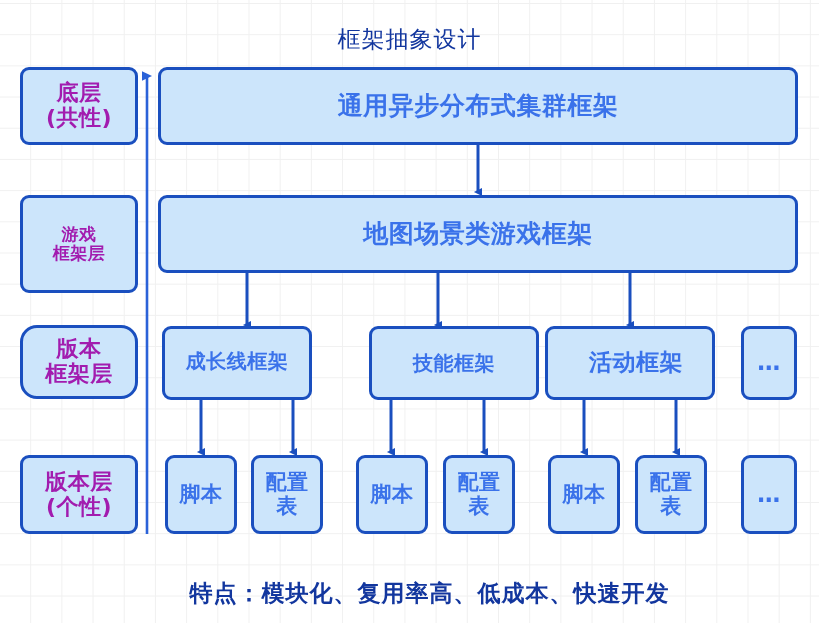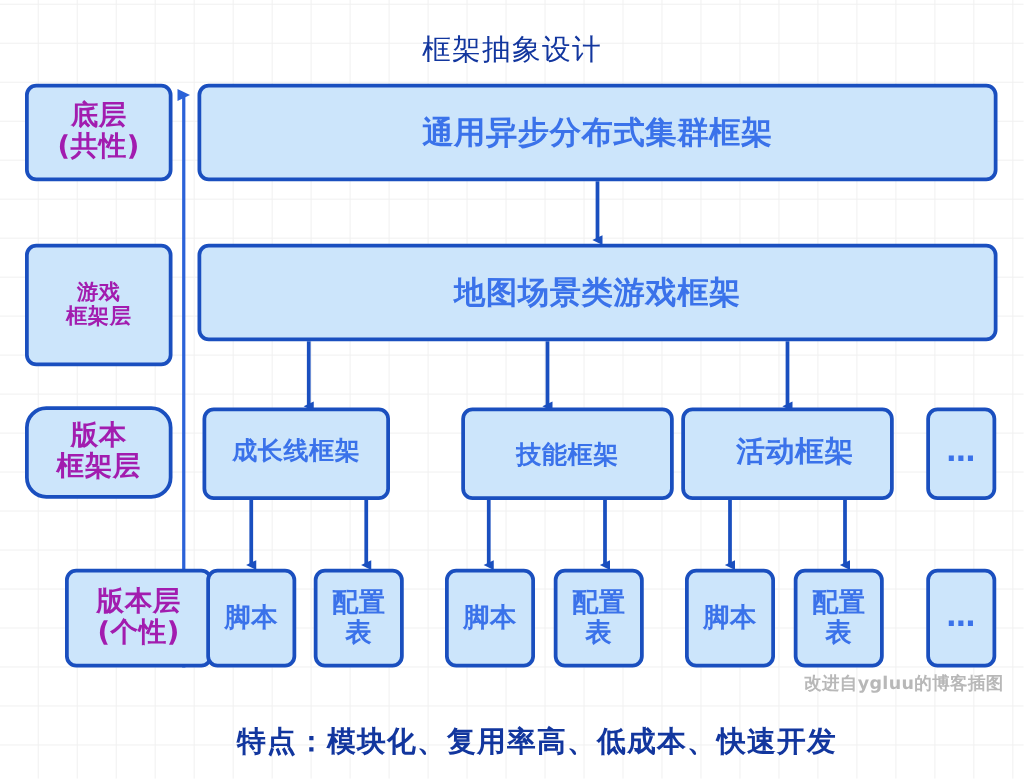--- a/index.html
+++ b/index.html
@@ -138,21 +138,21 @@
   <div class="box label-box" style="left:20px; top:195px; width:118px; height:98px; font-size:17px;">
     <span class="ln">游戏</span>
     <span class="ln">框架层</span>
   </div>
 
   <div class="box label-box" style="left:20px; top:325px; width:118px; height:74px; font-size:22px;border-radius:17px;">
     <span class="ln">版本</span>
     <span class="ln">框架层</span>
   </div>
 
-  <div class="box label-box" style="left:20px; top:455px; width:118px; height:79px; font-size:22px;margin-left:32px;">
+  <div class="box label-box" style="left:20px; top:455px; width:118px; height:79px; font-size:22px;">
     <span class="ln">版本层</span>
     <span class="ln">(个性)</span>
   </div>
 
   <div class="box" style="left:158px; top:67px; width:640px; height:78px; font-size:25px;">
     <span class="ln">通用异步分布式集群框架</span>
   </div>
 
   <div class="box" style="left:158px; top:195px; width:640px; height:78px; font-size:25px;">
     <span class="ln">地图场景类游戏框架</span>
@@ -198,16 +198,15 @@
 
   <div class="box" style="left:635px; top:455px; width:72px; height:79px; font-size:21px;">
     <span class="ln">配置</span>
     <span class="ln">表</span>
   </div>
 
   <div class="box" style="left:741px; top:455px; width:56px; height:79px; font-size:23px;">
     <span class="ln">…</span>
   </div>
 
-  <div class="attribution">改进自ygluu的博客插图</div>
   <div class="caption">特点：模块化、复用率高、低成本、快速开发</div>
 
 </div>
 
 </body></html>

